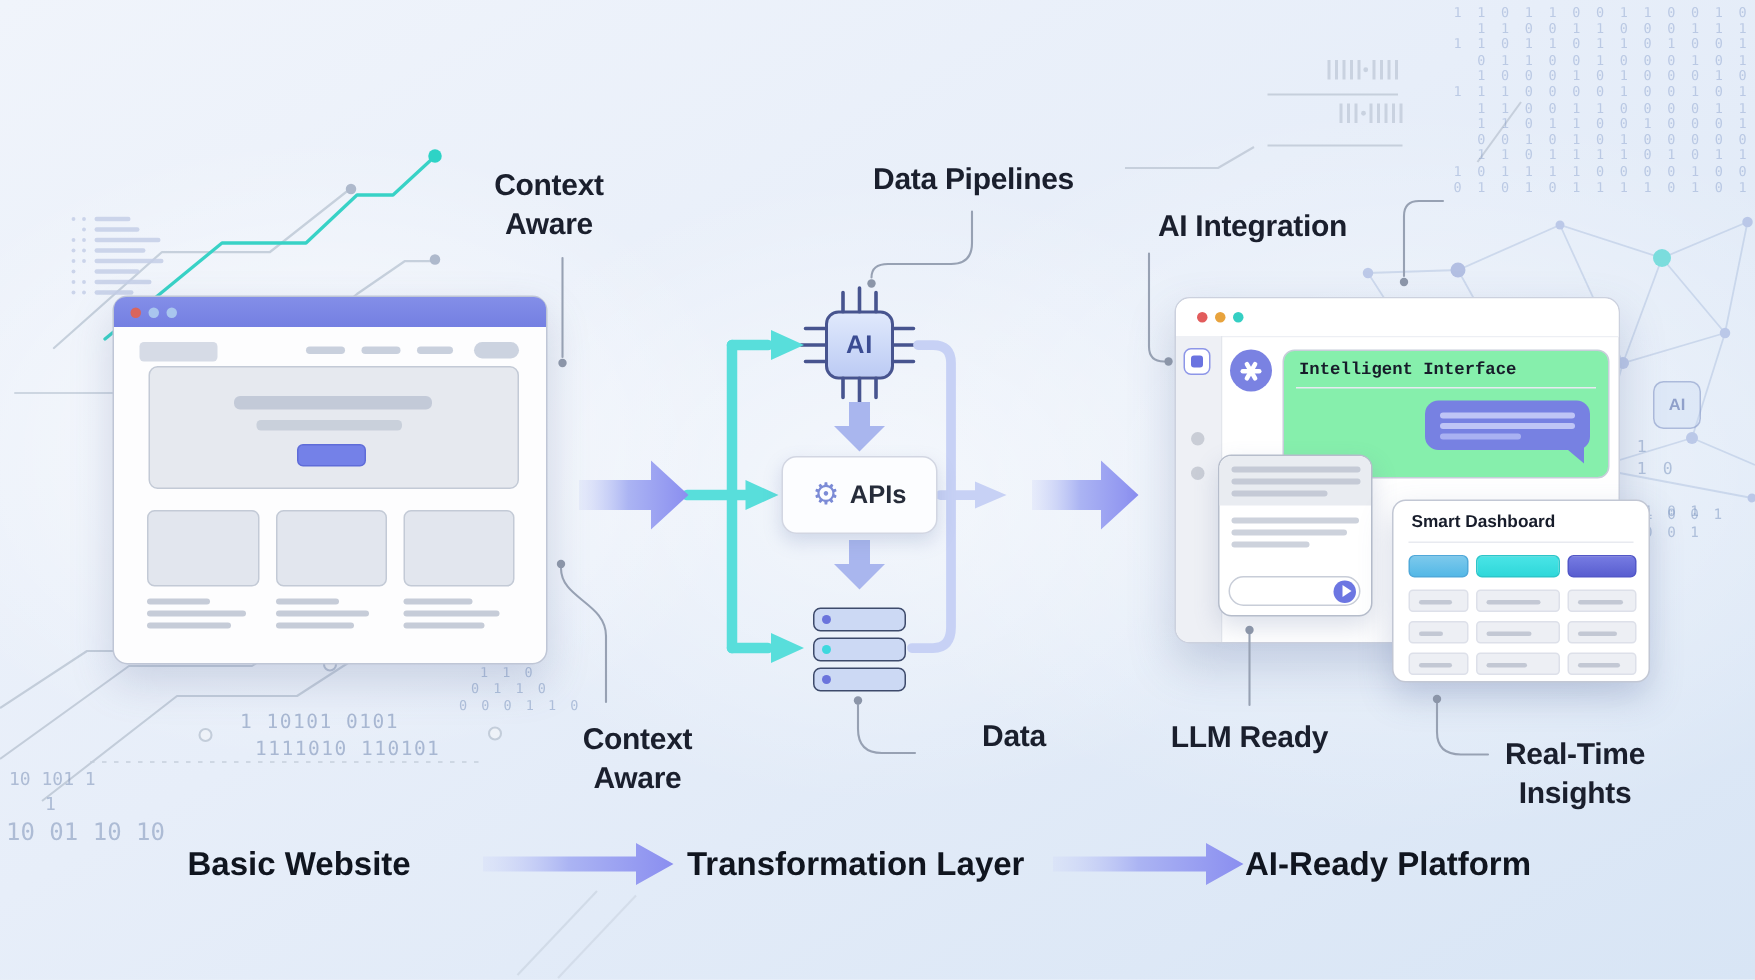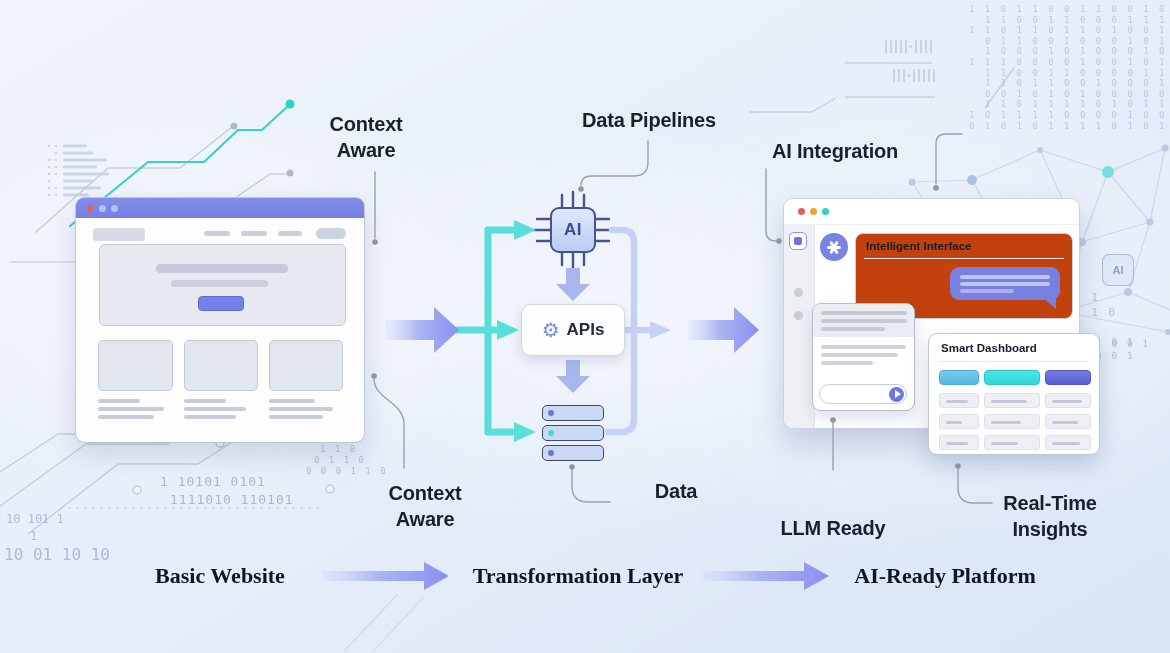--- a/index.html
+++ b/index.html
@@ -15,21 +15,21 @@
   svg.layer{position:absolute;left:0;top:0;z-index:1;pointer-events:none;}
   svg.layer.top{z-index:5;}
 
   
   .frag{position:absolute;font-family:"DejaVu Sans Mono",monospace;color:rgba(116,138,178,.55);z-index:1;white-space:nowrap;}
   .bin-grid{position:absolute;left:933px;top:4px;width:234px;text-align:right;z-index:1;}
   .bin-grid div{font-family:"DejaVu Sans Mono",monospace;font-size:9px;line-height:10.6px;letter-spacing:2.5px;color:rgba(122,148,198,.4);}
 
   
   .callout{position:absolute;font-weight:700;font-size:20px;line-height:26px;color:#1a1f2d;text-align:center;letter-spacing:-.2px;z-index:6;}
-  .flow-label{position:absolute;font-weight:700;font-size:22px;line-height:27px;color:#10151f;text-align:center;z-index:6;font-family:Liberation Serif, serif;}
+  .flow-label{position:absolute;font-weight:700;font-size:22px;line-height:27px;color:#10151f;z-index:6;}
 
   
   .browser{position:absolute;left:75px;top:197px;width:290px;height:246px;background:#fdfdfe;
     border:1.5px solid #bfc6d6;border-radius:10px;box-shadow:0 12px 28px rgba(80,100,150,.22);z-index:2;box-sizing:border-box;}
   .browser-bar{position:absolute;left:0;top:0;right:0;height:20px;background:linear-gradient(#838ee8,#747fe2);border-radius:8px 8px 0 0;}
   .tdot{position:absolute;top:6.5px;width:7px;height:7px;border-radius:50%;}
   .ph{position:absolute;border-radius:3px;}
 
   
   .chip{position:absolute;left:550px;top:207px;width:46px;height:46px;box-sizing:border-box;z-index:2;
@@ -51,21 +51,21 @@
   .pt-bar{position:absolute;left:0;top:0;right:0;height:25px;border-bottom:1px solid #edeff4;border-radius:9px 9px 0 0;background:#fff;}
   .side{position:absolute;left:0;top:25px;bottom:0;width:30px;background:#eef0f5;border-right:1px solid #e3e6ec;border-radius:0 0 0 9px;}
   .side-sel{position:absolute;left:5px;top:8px;width:18px;height:18px;box-sizing:border-box;border:1.6px solid #8d96e8;border-radius:5px;background:#fff;}
   .side-sel i{position:absolute;left:3.5px;top:3.5px;width:8px;height:8px;background:#6a73e0;border-radius:2px;display:block;}
   .side-dot{position:absolute;left:10px;width:9px;height:9px;border-radius:50%;background:#c9cdd6;}
   .avatar{position:absolute;left:36px;top:34px;width:28px;height:28px;border-radius:50%;background:#7a82e2;display:flex;align-items:center;justify-content:center;}
   .logo-spokes{position:relative;width:16px;height:16px;}
   .logo-spokes i{position:absolute;left:1px;top:6.5px;width:14px;height:3px;background:#fff;border-radius:2px;display:block;}
   .logo-spokes i:nth-child(2){transform:rotate(60deg);}
   .logo-spokes i:nth-child(3){transform:rotate(120deg);}
-  .panel{position:absolute;left:71px;top:34px;width:218px;height:86px;box-sizing:border-box;background:#c2410c;border:1.3px solid #c8cdda;border-radius:8px;}
+  .panel{position:absolute;left:71px;top:34px;width:218px;height:86px;box-sizing:border-box;background:#86efac;border:1.3px solid #c8cdda;border-radius:8px;font-family:Liberation Mono, monospace;}
   .panel-title{position:absolute;left:10px;top:6px;font-size:11.5px;font-weight:700;color:#171c2a;}
   .panel-div{position:absolute;left:8px;right:8px;top:24px;height:1px;background:#e7eaf1;}
   .bubble{position:absolute;left:94px;top:33px;width:110px;height:33px;background:#7781e2;border-radius:9px;}
   .bubble::after{content:"";position:absolute;right:4px;bottom:-9px;width:0;height:0;border-top:11px solid #7781e2;border-left:13px solid transparent;}
   .bline{position:absolute;height:3.5px;border-radius:2px;background:#bfc5f6;}
   .chatcard{position:absolute;left:28px;top:104px;width:103px;height:108px;box-sizing:border-box;background:#fff;border:1.4px solid #b6bdcb;border-radius:9px;box-shadow:0 7px 16px rgba(95,115,160,.22);}
   .chat-top{position:absolute;left:0;top:0;right:0;height:33px;background:#e9ecf1;border-radius:8px 8px 0 0;}
   .chat-input{position:absolute;left:6px;top:80px;width:88px;height:20px;box-sizing:border-box;background:#fff;border:1.3px solid #c8cdd8;border-radius:10px;}
   .send{position:absolute;right:2px;top:1.5px;width:15px;height:15px;border-radius:50%;background:#6c76e2;display:flex;align-items:center;justify-content:center;}
   .send i{display:block;width:0;height:0;border-left:6px solid #fff;border-top:4px solid transparent;border-bottom:4px solid transparent;margin-left:2px;}
@@ -419,21 +419,21 @@
   <div class="callout" style="left:745px;top:138px;width:180px;">
     <div>AI Integration</div>
   </div>
   <div class="callout" style="left:365px;top:480px;width:120px;">
     <div>Context</div>
     <div>Aware</div>
   </div>
   <div class="callout" style="left:616px;top:478px;width:120px;">
     <div>Data</div>
   </div>
-  <div class="callout" style="left:753px;top:479px;width:160px;margin-top:36px;">
+  <div class="callout" style="left:753px;top:479px;width:160px;">
     <div>LLM Ready</div>
   </div>
   <div class="callout" style="left:960px;top:490px;width:180px;">
     <div>Real-Time</div>
     <div>Insights</div>
   </div>
 
   <div class="flow-label" style="left:125px;top:562px;width:190px;">Basic Website</div>
   <div class="flow-label" style="left:458px;top:562px;width:240px;">Transformation Layer</div>
   <div class="flow-label" style="left:830px;top:562px;width:230px;">AI-Ready Platform</div>

